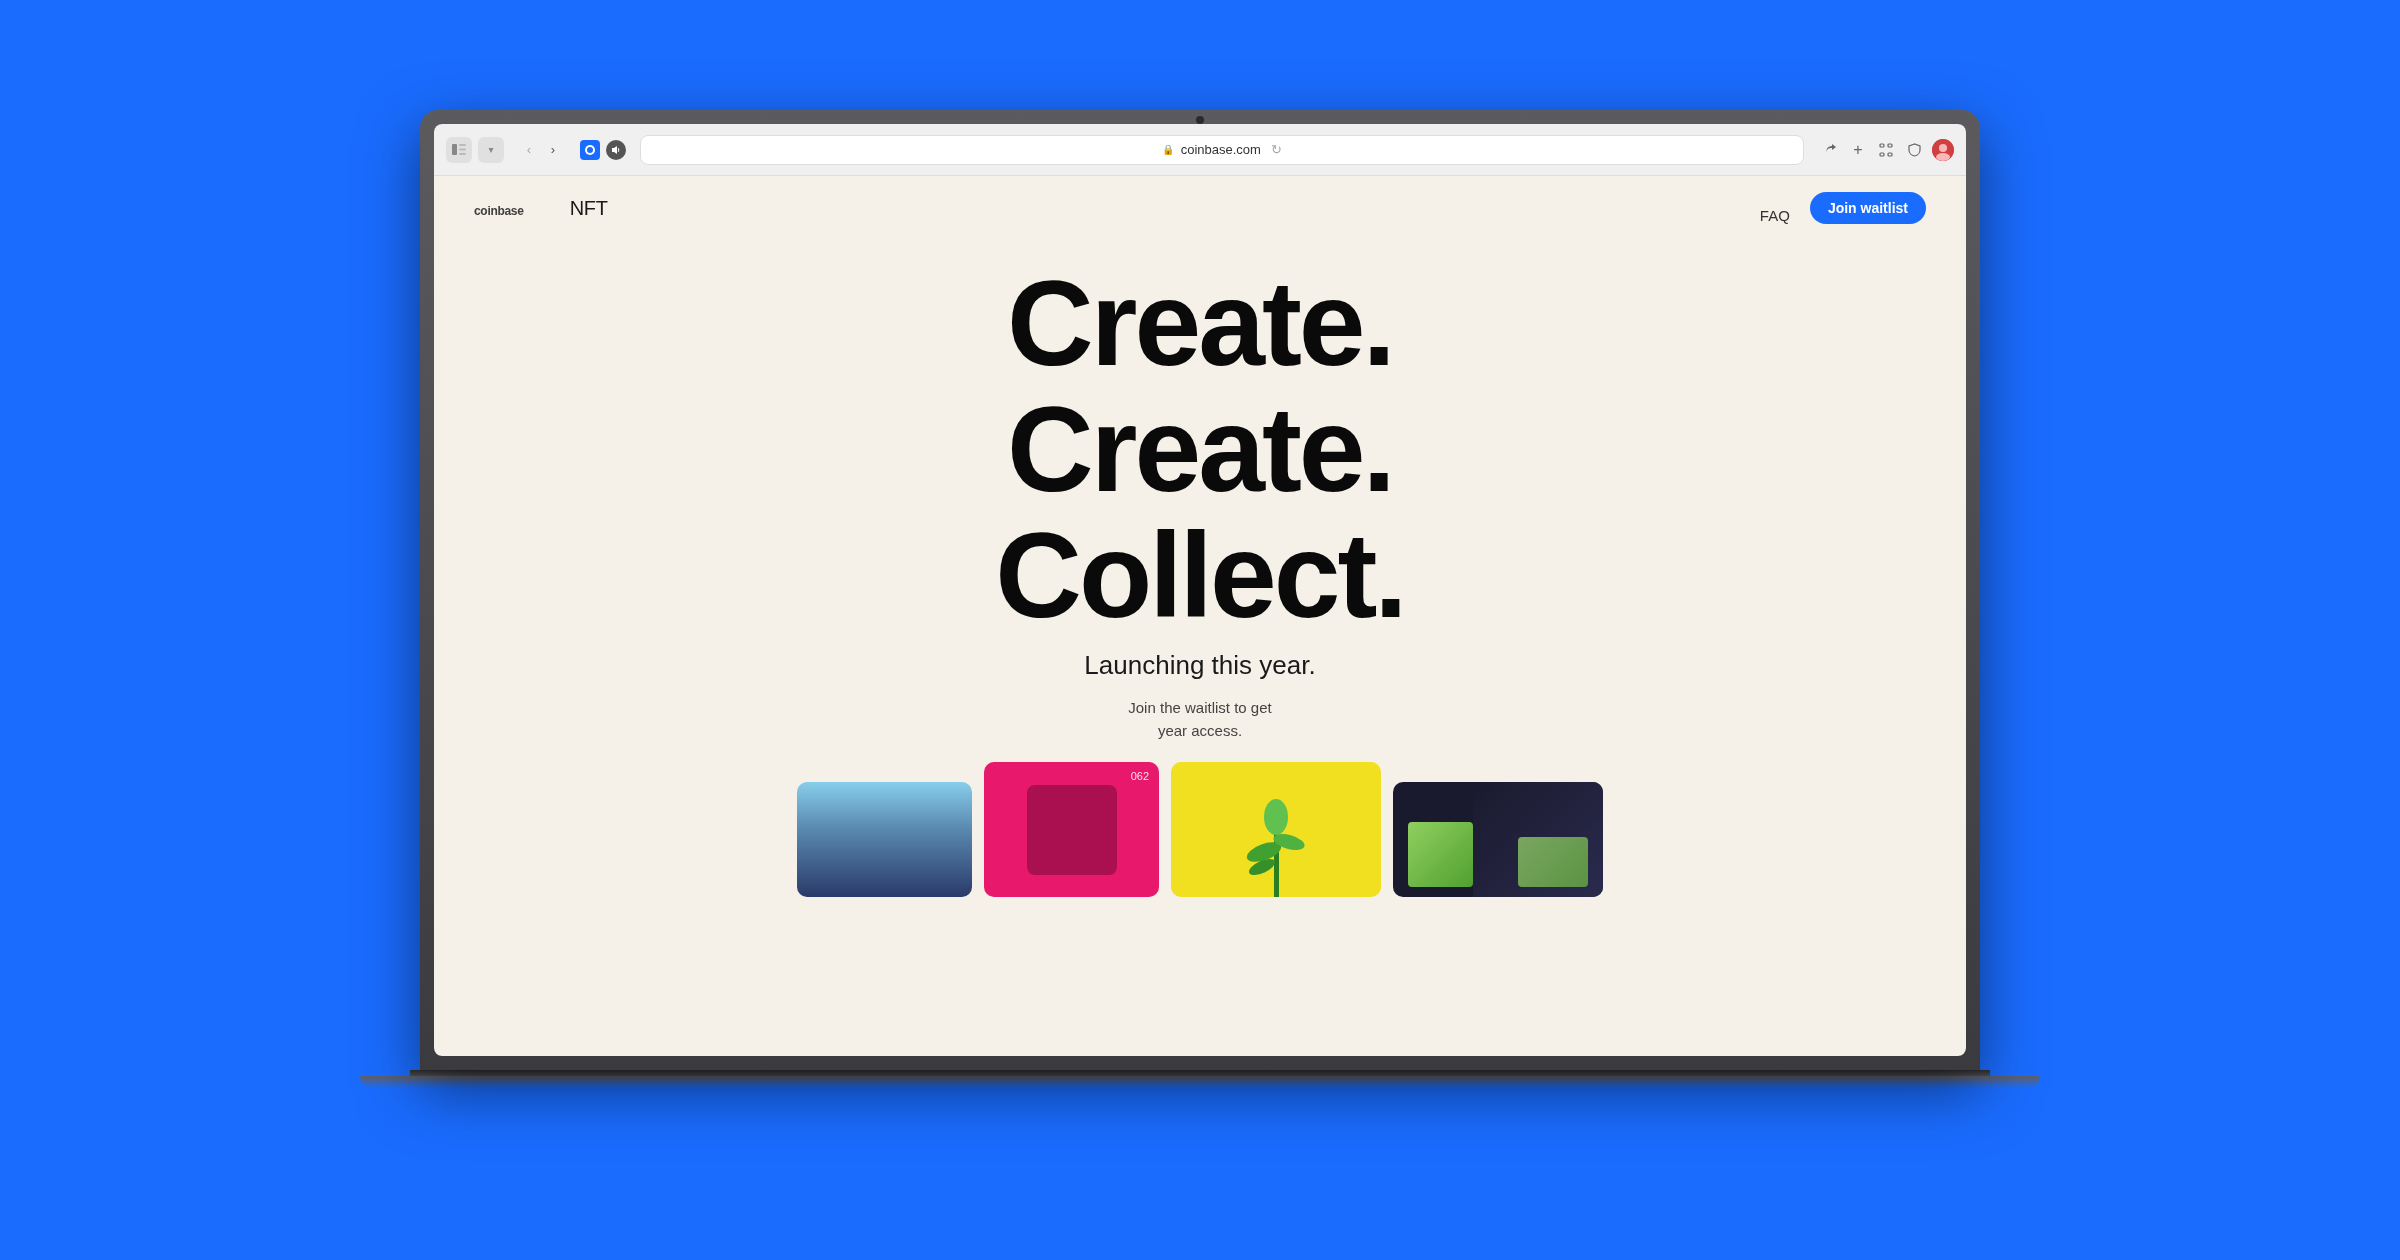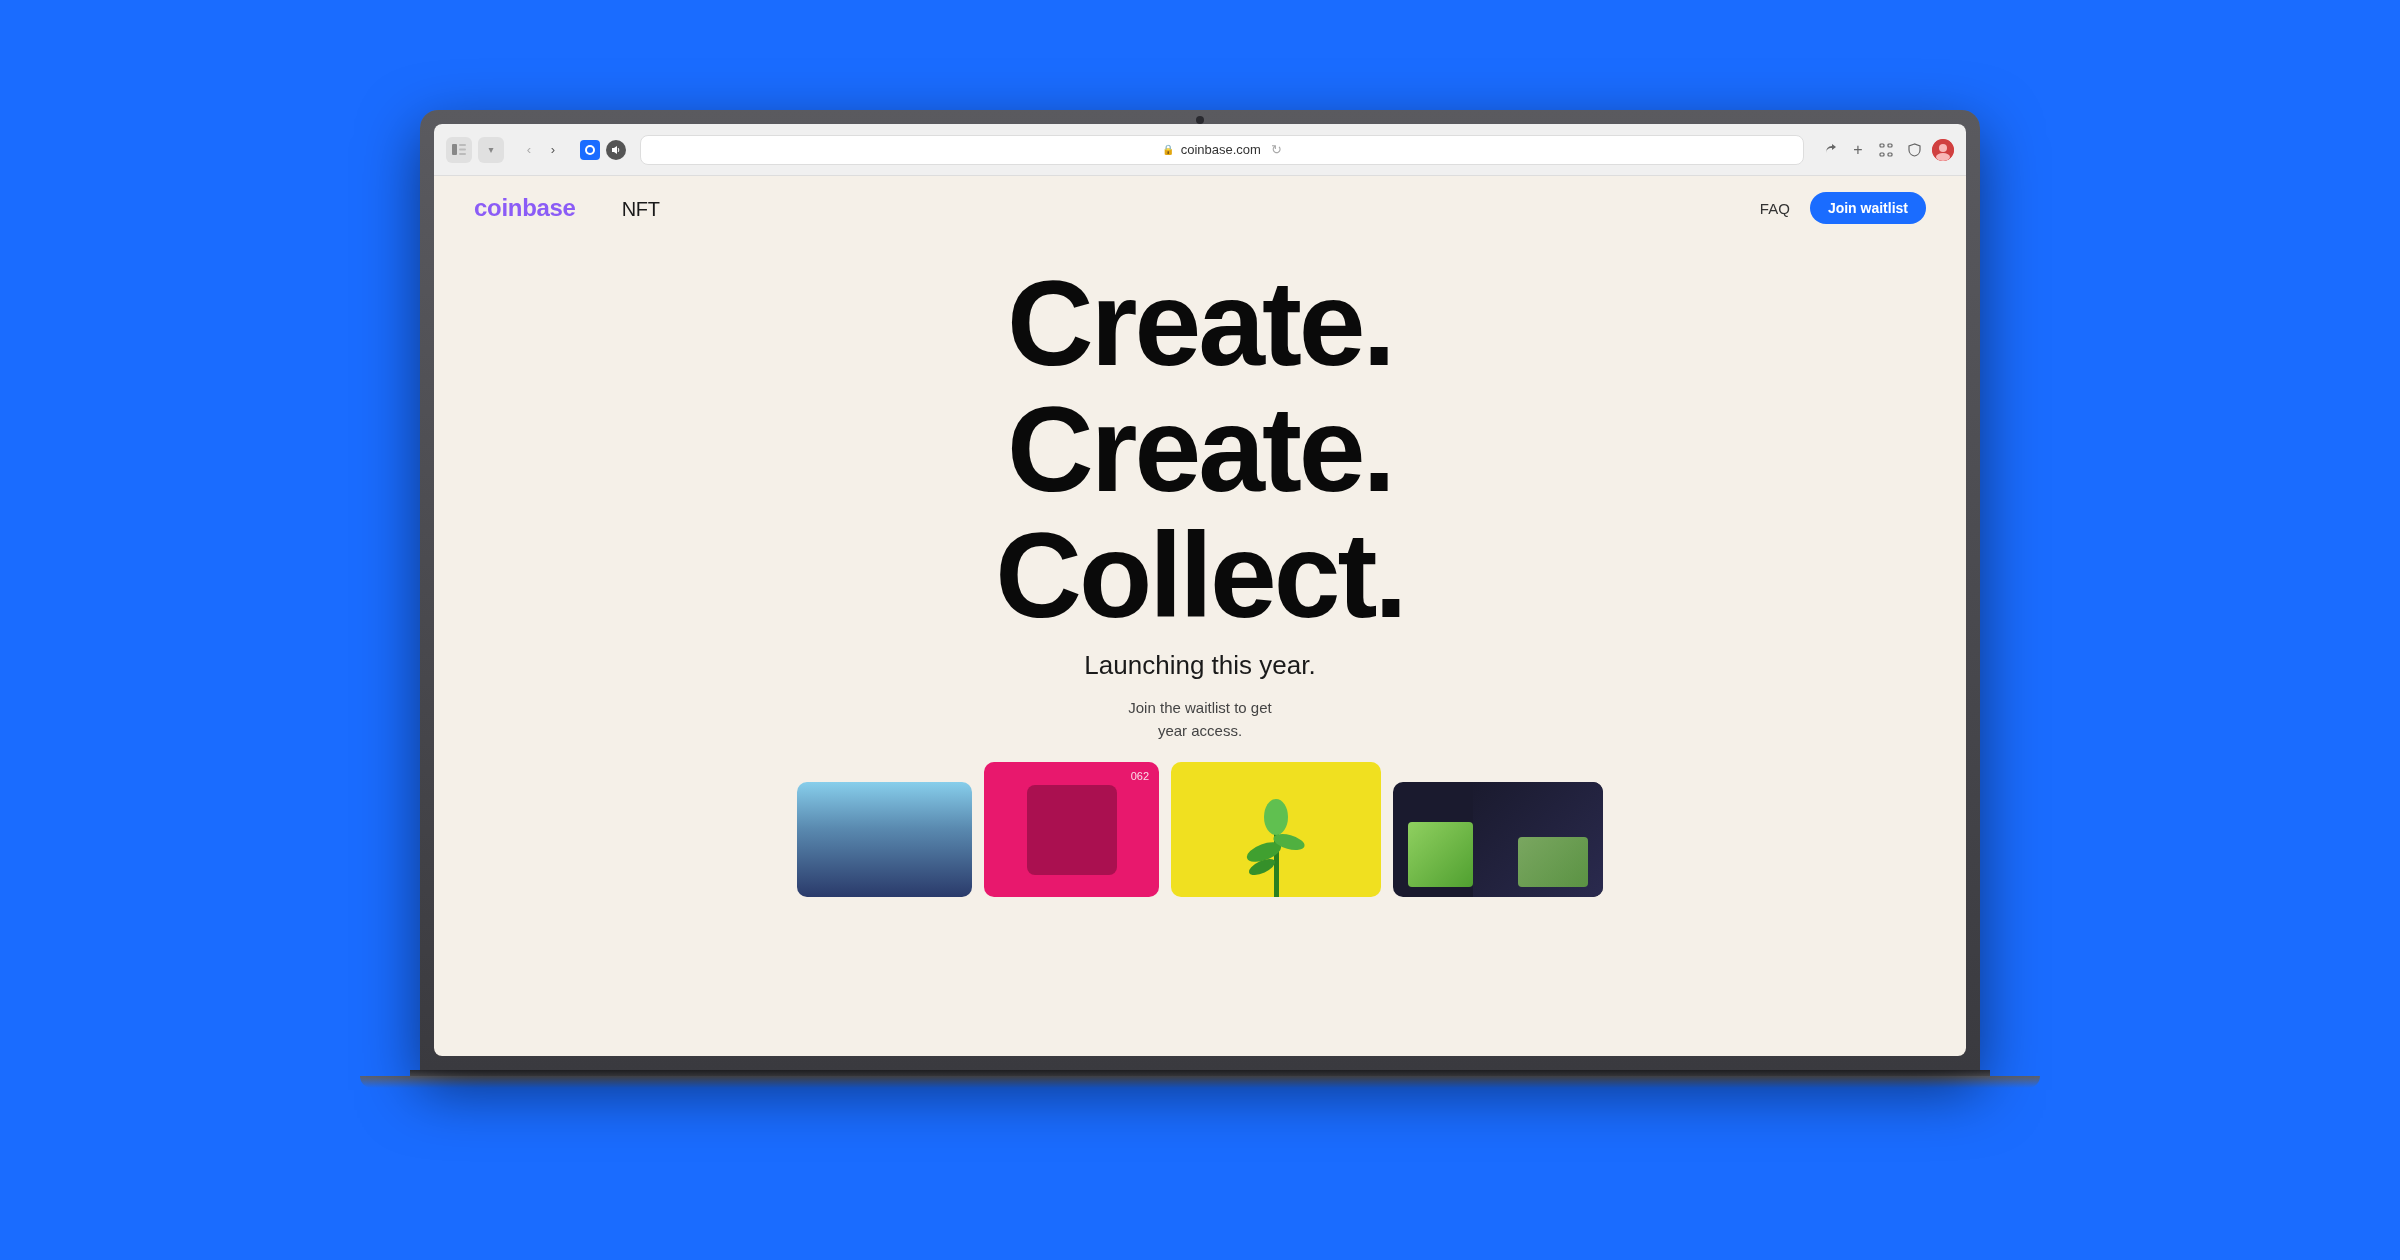--- a/index.html
+++ b/index.html
@@ -181,37 +181,37 @@
       flex-shrink: 0;
     }
 
     .site-logo {
       display: flex;
       align-items: baseline;
       gap: 6px;
     }
 
     .logo-coinbase {
-      color: #8b5cf6;
-      font-size: 24px;
+      color: #404040;
+      font-size: 12px;
       font-weight: 600;
       letter-spacing: -0.3px;
     }
 
     .logo-nft {
       color: #1a1a1a;
       font-size: 20px;
       font-weight: 500;
       letter-spacing: -0.3px;
       margin-left: 40px;
     }
 
     .nav-right {
       display: flex;
-      align-items: center;
+      align-items: flex-end;
       gap: 20px;
     }
 
     .faq-link {
       color: #333;
       font-size: 15px;
       font-weight: 400;
       text-decoration: none;
     }
 

